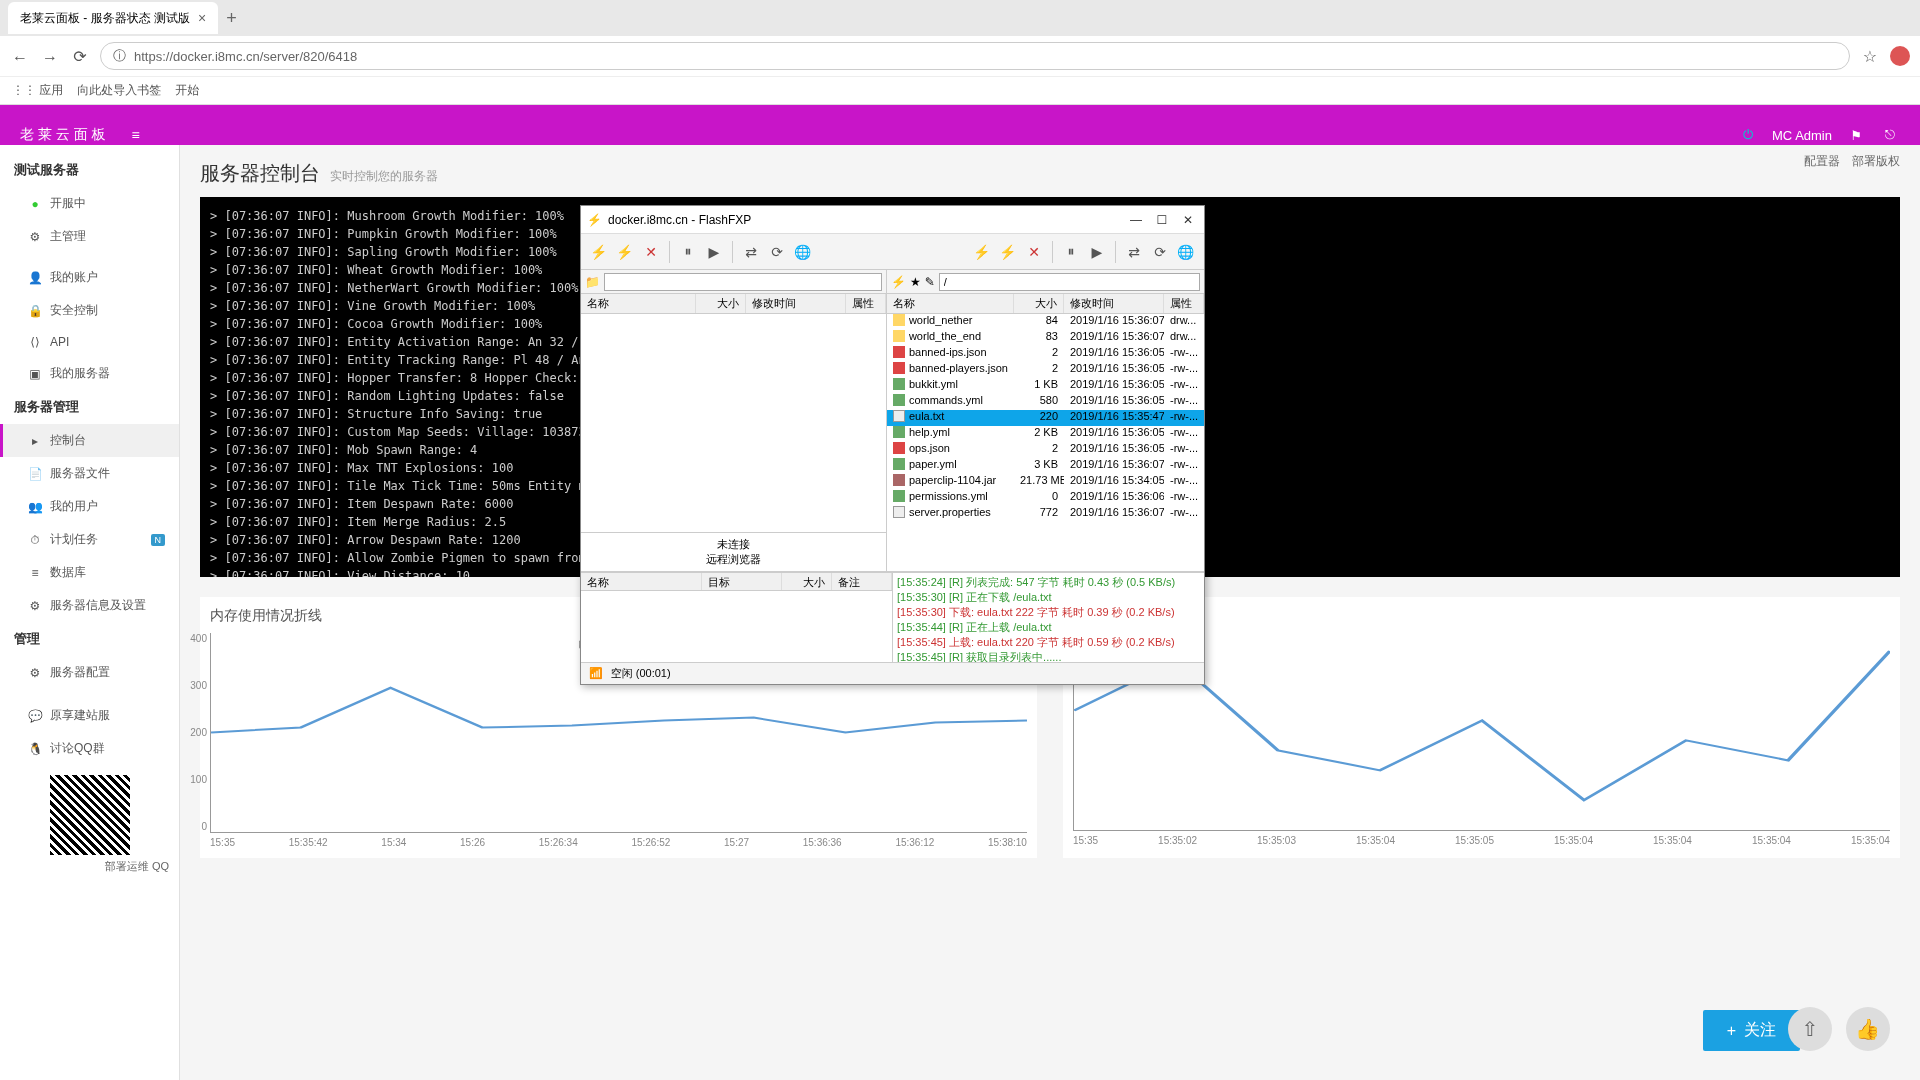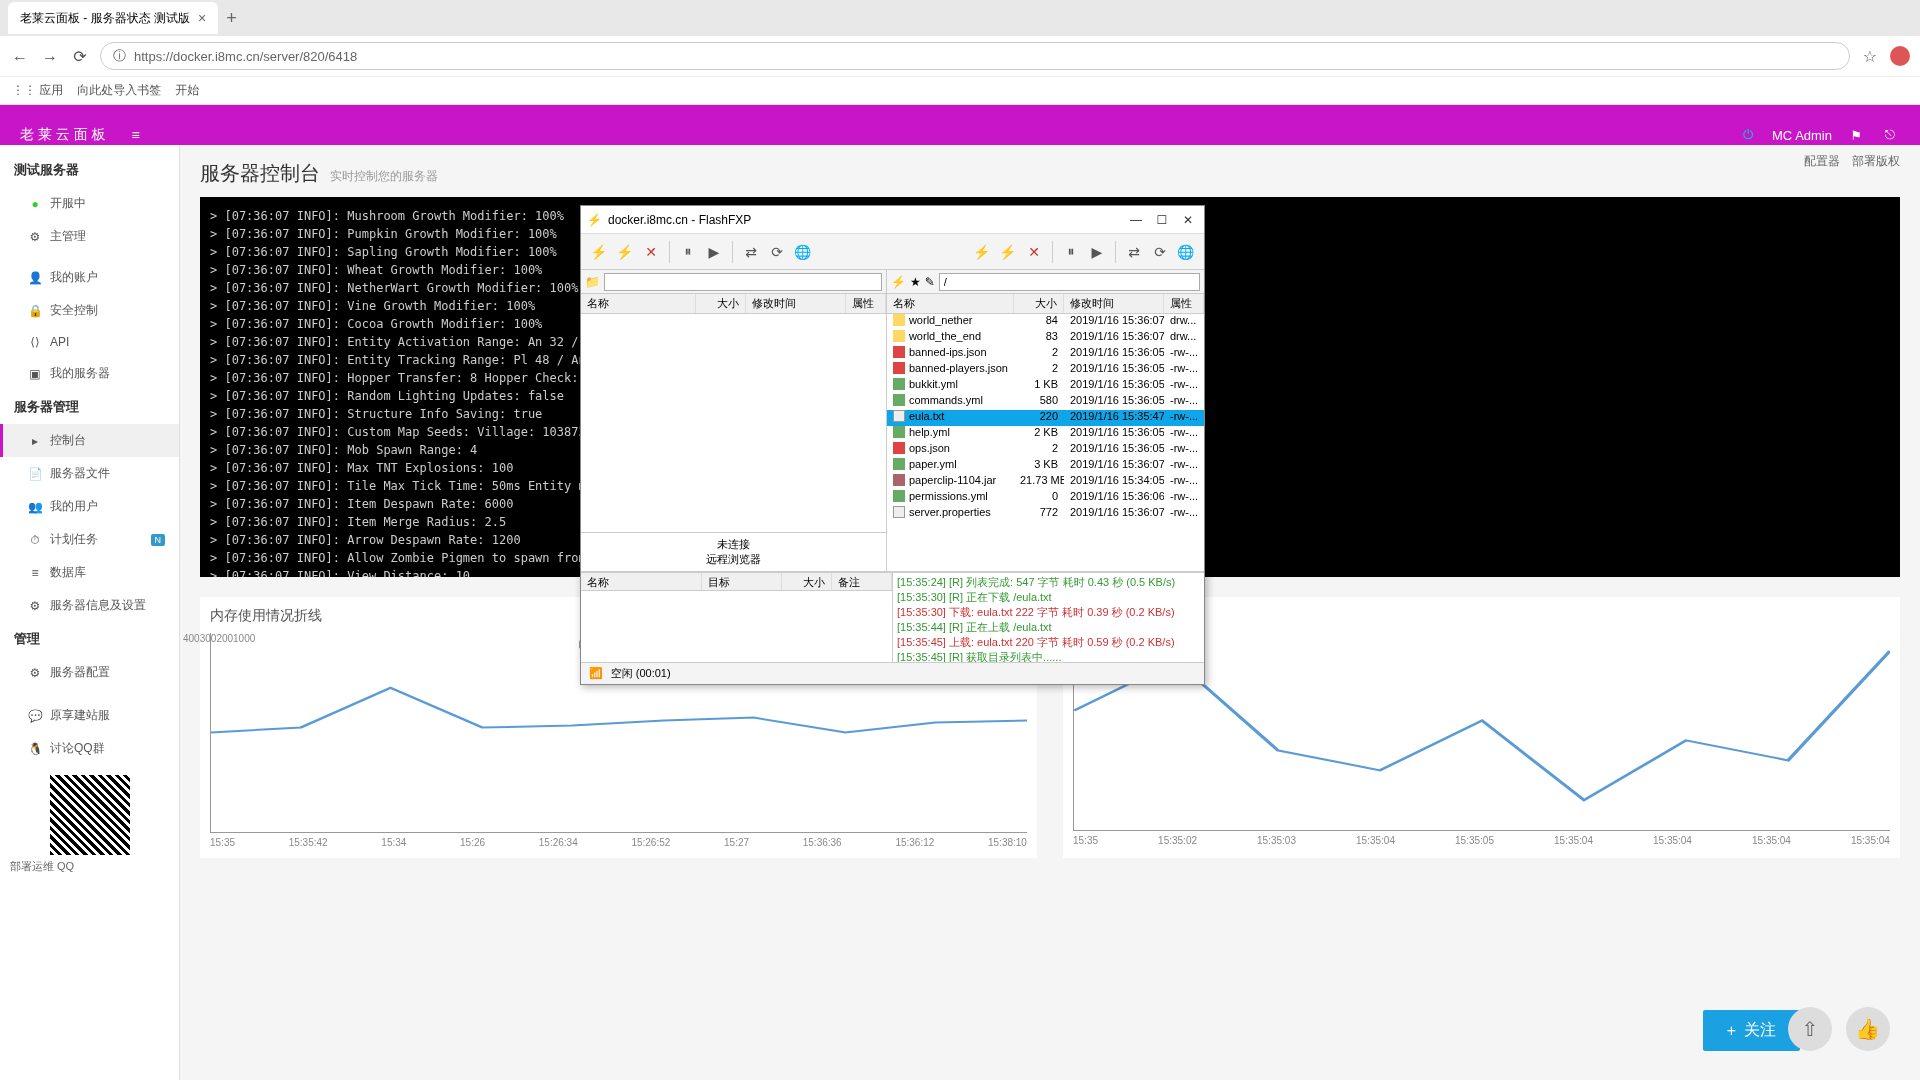--- a/index.html
+++ b/index.html
@@ -16,33 +16,33 @@
 .top-banner{height:40px;background:#c815c8;display:flex;align-items:flex-end;padding:0 20px;color:#fff;justify-content:space-between}
 .banner-left{display:flex;align-items:center;gap:20px;font-size:14px}
 .banner-right{display:flex;align-items:center;gap:14px;font-size:13px}
 .banner-icon{width:20px;height:20px;display:flex;align-items:center;justify-content:center;cursor:pointer}
 .main-layout{display:flex;height:calc(100% - 144px)}
 .sidebar{width:180px;background:#fff;border-right:1px solid #e0e0e0;padding:8px 0;overflow-y:auto}
 .side-group{font-size:13px;font-weight:bold;padding:8px 14px;color:#333}
 .side-item{font-size:12px;padding:8px 14px 8px 28px;color:#555;cursor:pointer;display:flex;align-items:center;gap:8px}
 .side-item.active{background:#f0f0f0;border-left:3px solid #c815c8;padding-left:25px}
 .side-item .ico{width:14px;text-align:center}
-.qr-block{padding:10px;text-align:left}
+.qr-block{padding:10px;text-align:right}
 .qr{width:80px;height:80px;background:repeating-linear-gradient(45deg,#000 0,#000 3px,#fff 3px,#fff 6px);margin:0 auto}
 .content{flex:1;padding:15px 20px;overflow:auto;position:relative}
 .page-title{font-size:20px;color:#333;margin-bottom:10px}
 .page-sub{font-size:12px;color:#999;margin-left:10px}
 .console{background:#000;color:#ccc;font-family:Consolas,monospace;font-size:12px;line-height:1.5;padding:10px;height:380px;overflow:hidden;white-space:pre}
 .charts-row{display:flex;gap:26px;margin-top:20px}
 .chart-box{flex:1;background:#fff;padding:10px}
 .chart-title{font-size:14px;color:#555;margin-bottom:8px}
 .chart{height:200px;border-left:1px solid #999;border-bottom:1px solid #999;position:relative}
 .chart svg{width:100%;height:100%}
 .chart-labels{display:flex;justify-content:space-between;font-size:10px;color:#888;margin-top:4px}
-.y-labels{position:absolute;left:-28px;top:0;height:100%;display:flex;flex-direction:row;justify-content:space-between;font-size:10px;color:#888;text-align:right;width:24px}
+.y-labels{position:absolute;left:-28px;top:0;height:100%;display:flex;flex-direction:column;justify-content:space-between;font-size:10px;color:#888;text-align:right;width:24px}
 
 .fxp-window{position:absolute;left:580px;top:205px;width:625px;height:480px;background:#f4f4f4;border:1px solid #888;box-shadow:2px 2px 8px rgba(0,0,0,0.3);display:flex;flex-direction:column;font-size:12px}
 .fxp-title{height:28px;background:#fff;display:flex;align-items:center;padding:0 6px;gap:6px;border-bottom:1px solid #ddd}
 .fxp-title-text{flex:1;font-size:12px}
 .fxp-win-btn{width:20px;text-align:center;cursor:pointer;color:#333}
 .fxp-menu{height:22px;display:flex;align-items:center;padding:0 8px;gap:12px;font-size:12px;background:#f4f4f4;border-bottom:1px solid #ddd}
 .fxp-toolbar{height:36px;display:flex;align-items:center;padding:0 6px;gap:2px;border-bottom:1px solid #ccc}
 .fxp-tb-group{display:flex;gap:2px}
 .fxp-tb-btn{width:24px;height:24px;display:flex;align-items:center;justify-content:center;color:#555;cursor:pointer;font-size:14px}
 .fxp-tb-sep{width:1px;height:22px;background:#ccc;margin:0 4px}

